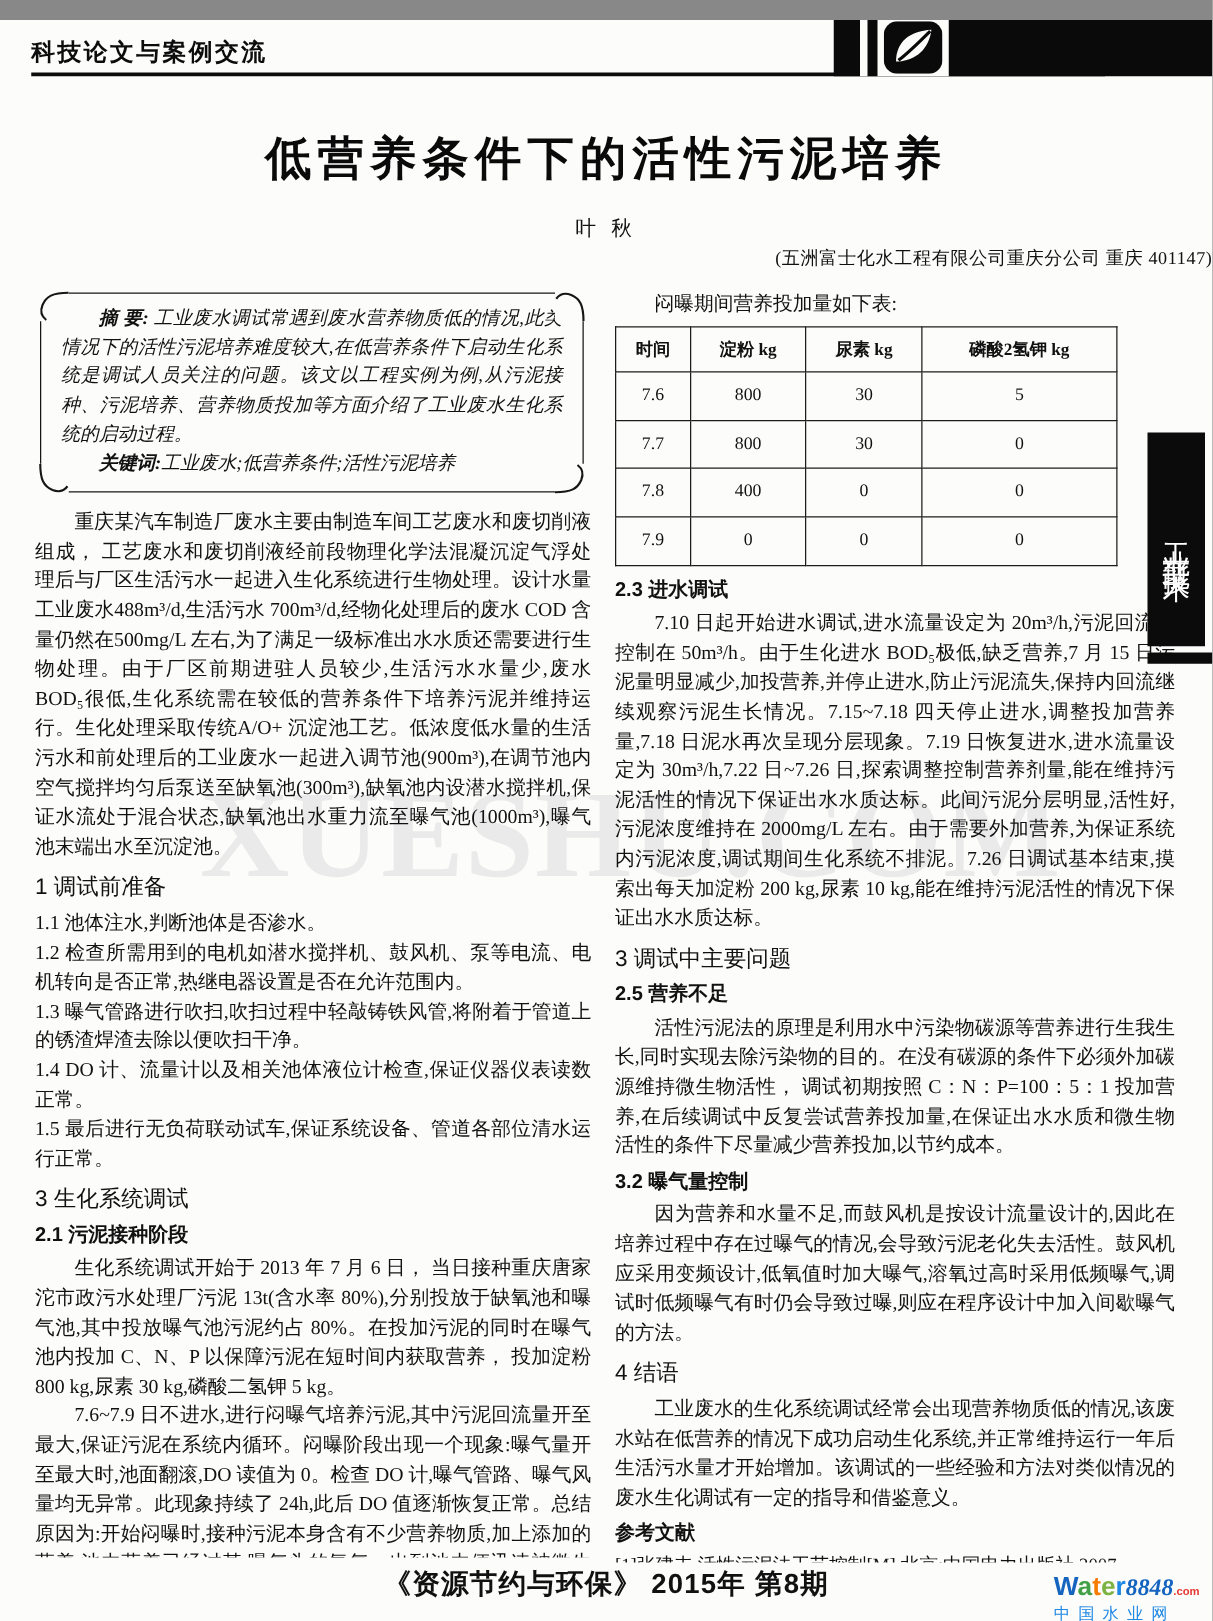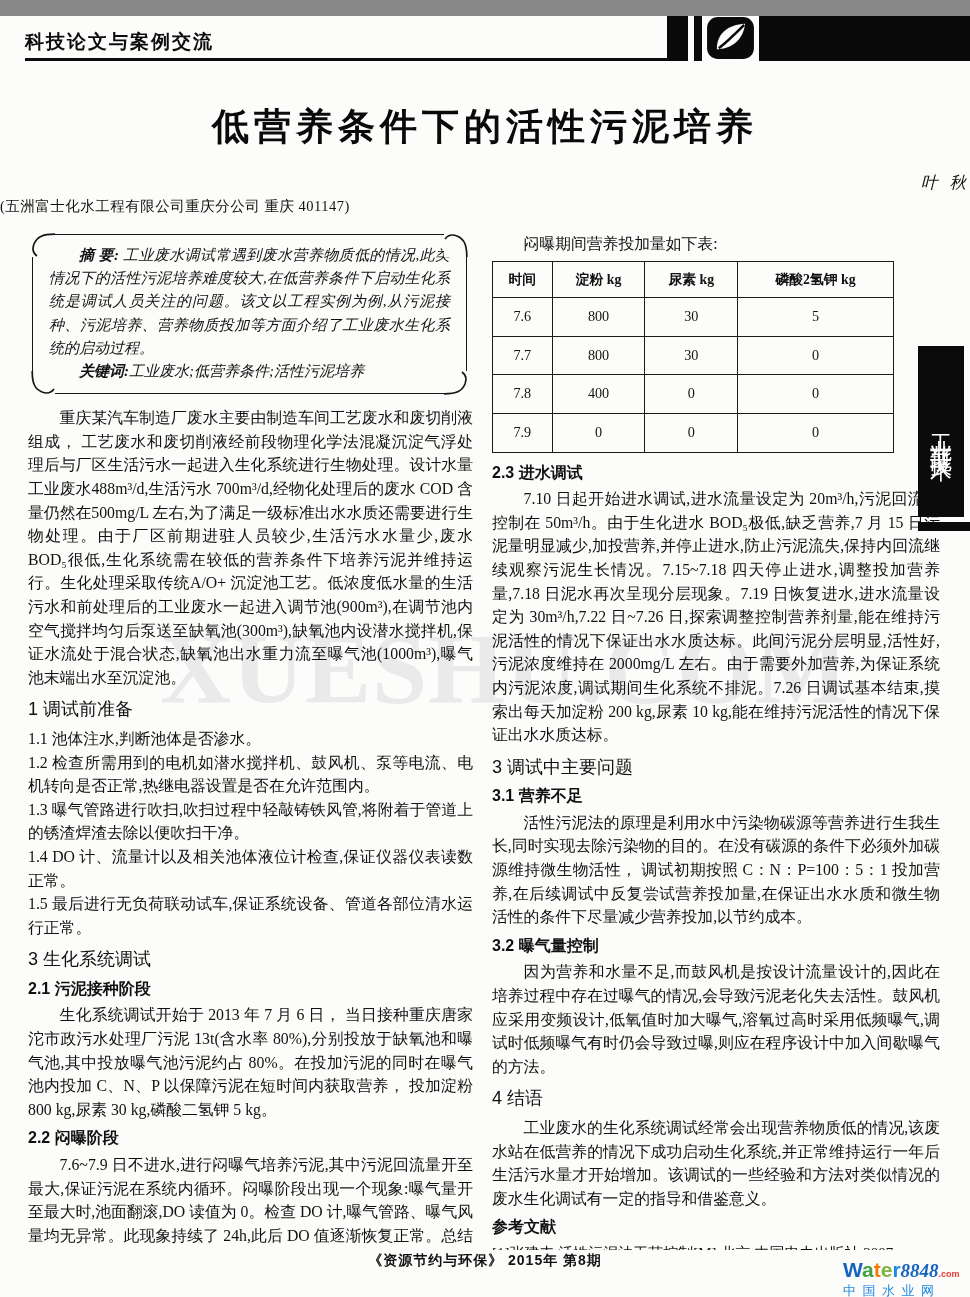--- a/index.html
+++ b/index.html
@@ -12,22 +12,22 @@
   .header-rule{position:absolute;left:25px;top:42px;width:859px;height:2.5px;background:#0c0c0c;}
   .banner{position:absolute;left:667px;top:0;width:303px;height:45px;background:#0a0a0a;}
   .banner-gap{position:absolute;left:21px;top:0;width:6px;height:45px;background:#fcfcfa;}
   .banner-notch{position:absolute;left:35px;top:0;width:57px;height:45px;background:#fcfcfa;}
   .leaf-box{position:absolute;left:5px;top:1px;width:47px;height:42px;}
 
   
   .title{position:absolute;left:0;top:86px;width:100%;margin:0;text-align:center;
          font-family:"Liberation Sans","DejaVu Sans",sans-serif;font-weight:900;
          font-size:37px;letter-spacing:5px;color:#0a0a0a;}
-  .author{position:absolute;left:0;top:156px;width:100%;text-align:right;font-size:16.5px;letter-spacing:4px;font-style:italic;}
-  .affil{position:absolute;left:0;top:181px;width:100%;text-align:left;font-size:14.5px;letter-spacing:.5px;}
+  .author{position:absolute;left:0;top:156px;width:100%;text-align:center;font-size:16.5px;letter-spacing:4px;}
+  .affil{position:absolute;left:0;top:181px;width:100%;text-align:right;font-size:14.5px;letter-spacing:.5px;}
 
   
   .watermark{position:absolute;left:160px;top:596px;z-index:0;font-family:"Liberation Serif","DejaVu Serif",serif;
              font-size:99px;font-weight:bold;color:#eaeaea;letter-spacing:1px;user-select:none;}
 
   
   .col{position:absolute;top:216px;z-index:1;font-size:15.8px;line-height:23.6px;text-align:justify;}
   .col-left{left:28px;width:445px;height:1014px;overflow:hidden;}
   .col-right{left:492px;width:448px;height:1018px;overflow:hidden;}
   .col p{margin:0;}
@@ -60,21 +60,21 @@
 
   
   .side-tab{position:absolute;left:918px;top:330px;width:46px;height:171px;background:#0b0b0b;z-index:2;
             display:flex;align-items:center;justify-content:center;}
   .side-tab span{writing-mode:vertical-rl;text-orientation:upright;color:#fff;
                  font-family:"Liberation Sans","DejaVu Sans",sans-serif;font-size:22px;letter-spacing:5px;}
   .side-bar-small{position:absolute;left:918px;top:506px;width:52px;height:9px;background:#0b0b0b;z-index:2;}
 
   
   .footer{position:absolute;left:0;top:1236px;width:100%;text-align:center;z-index:1;
-          font-family:"Liberation Sans","DejaVu Sans",sans-serif;font-weight:bold;font-size:14px;letter-spacing:1px;}
+          font-family:"Liberation Sans","DejaVu Sans",sans-serif;font-weight:bold;font-size:22px;letter-spacing:1px;}
 
   
   .logo{position:absolute;left:843px;top:1243px;width:124px;z-index:2;line-height:1;}
   .logo-line1{font-family:"Liberation Sans","DejaVu Sans",sans-serif;font-weight:bold;font-size:21px;}
   .logo-word span{display:inline;}
   .logo-num{font-family:"Liberation Serif","DejaVu Serif",serif;font-style:italic;font-weight:bold;font-size:19px;}
   .logo-tld{font-size:9px;font-weight:bold;font-style:normal;}
   .logo-line2{margin-top:4px;font-family:"Liberation Sans","DejaVu Sans",sans-serif;font-weight:normal;
               font-size:13px;letter-spacing:6.5px;white-space:nowrap;}
 </style>
@@ -135,21 +135,20 @@
     <h2 class="h-main">1 调试前准备</h2>
     <p>1.1 池体注水,判断池体是否渗水。</p>
     <p>1.2 检查所需用到的电机如潜水搅拌机、鼓风机、泵等电流、电机转向是否正常,热继电器设置是否在允许范围内。</p>
     <p>1.3 曝气管路进行吹扫,吹扫过程中轻敲铸铁风管,将附着于管道上的锈渣焊渣去除以便吹扫干净。</p>
     <p>1.4 DO 计、流量计以及相关池体液位计检查,保证仪器仪表读数正常。</p>
     <p>1.5 最后进行无负荷联动试车,保证系统设备、管道各部位清水运行正常。</p>
 
     <h2 class="h-main">3 生化系统调试</h2>
     <h3 class="h-sub">2.1 污泥接种阶段</h3>
     <p class="indent">生化系统调试开始于 2013 年 7 月 6 日， 当日接种重庆唐家沱市政污水处理厂污泥 13t(含水率 80%),分别投放于缺氧池和曝气池,其中投放曝气池污泥约占 80%。在投加污泥的同时在曝气池内投加 C、N、P 以保障污泥在短时间内获取营养， 投加淀粉800 kg,尿素 30 kg,磷酸二氢钾 5 kg。</p>
-    <h3 class="h-sub">2.2 闷曝阶段</h3>
     <p class="indent">7.6~7.9 日不进水,进行闷曝气培养污泥,其中污泥回流量开至最大,保证污泥在系统内循环。闷曝阶段出现一个现象:曝气量开至最大时,池面翻滚,DO 读值为 0。检查 DO 计,曝气管路、曝气风量均无异常。此现象持续了 24h,此后 DO 值逐渐恢复正常。总结原因为:开始闷曝时,接种污泥本身含有不少营养物质,加上添加的营养,池内营养已经过甚,曝气头的氧气一出到池内便迅速被微生物吸收利用,导致出水末端 DO 计检测不到溶解氧。此时池内微生物正在迅速生长,保持曝气即可,一段时间后营养被充分利用后,池内溶解氧会恢复正常。7 月 9 日池内已出现明显的泥水分层现象。测量 MLSS 为 1903mg/L。</p>
   </div>
 
   <div class="col col-right">
     <p class="indent" style="margin-bottom:5px;">闷曝期间营养投加量如下表:</p>
 
     <table class="nutrient-table">
       <thead>
         <tr>
           <th>时间</th>
@@ -183,21 +182,21 @@
           <td>0</td>
           <td>0</td>
         </tr>
       </tbody>
     </table>
 
     <h3 class="h-sub">2.3 进水调试</h3>
     <p class="indent">7.10 日起开始进水调试,进水流量设定为 20m³/h,污泥回流量控制在 50m³/h。由于生化进水 BOD₅极低,缺乏营养,7 月 15 日污泥量明显减少,加投营养,并停止进水,防止污泥流失,保持内回流继续观察污泥生长情况。7.15~7.18 四天停止进水,调整投加营养量,7.18 日泥水再次呈现分层现象。7.19 日恢复进水,进水流量设定为 30m³/h,7.22 日~7.26 日,探索调整控制营养剂量,能在维持污泥活性的情况下保证出水水质达标。此间污泥分层明显,活性好,污泥浓度维持在 2000mg/L 左右。由于需要外加营养,为保证系统内污泥浓度,调试期间生化系统不排泥。7.26 日调试基本结束,摸索出每天加淀粉 200 kg,尿素 10 kg,能在维持污泥活性的情况下保证出水水质达标。</p>
 
     <h2 class="h-main">3 调试中主要问题</h2>
-    <h3 class="h-sub">3.1 营养不足</h3>
+    <h3 class="h-sub">2.5 营养不足</h3>
     <p class="indent">活性污泥法的原理是利用水中污染物碳源等营养进行生我生长,同时实现去除污染物的目的。在没有碳源的条件下必须外加碳源维持微生物活性， 调试初期按照 C：N：P=100：5：1 投加营养,在后续调试中反复尝试营养投加量,在保证出水水质和微生物活性的条件下尽量减少营养投加,以节约成本。</p>
     <h3 class="h-sub">3.2 曝气量控制</h3>
     <p class="indent">因为营养和水量不足,而鼓风机是按设计流量设计的,因此在培养过程中存在过曝气的情况,会导致污泥老化失去活性。鼓风机应采用变频设计,低氧值时加大曝气,溶氧过高时采用低频曝气,调试时低频曝气有时仍会导致过曝,则应在程序设计中加入间歇曝气的方法。</p>
 
     <h2 class="h-main">4 结语</h2>
     <p class="indent">工业废水的生化系统调试经常会出现营养物质低的情况,该废水站在低营养的情况下成功启动生化系统,并正常维持运行一年后生活污水量才开始增加。该调试的一些经验和方法对类似情况的废水生化调试有一定的指导和借鉴意义。</p>
 
     <h3 class="h-sub">参考文献</h3>
     <p class="ref-line">[1]张建丰.活性污泥法工艺控制[M].北京:中国电力出版社,2007.</p>
 

